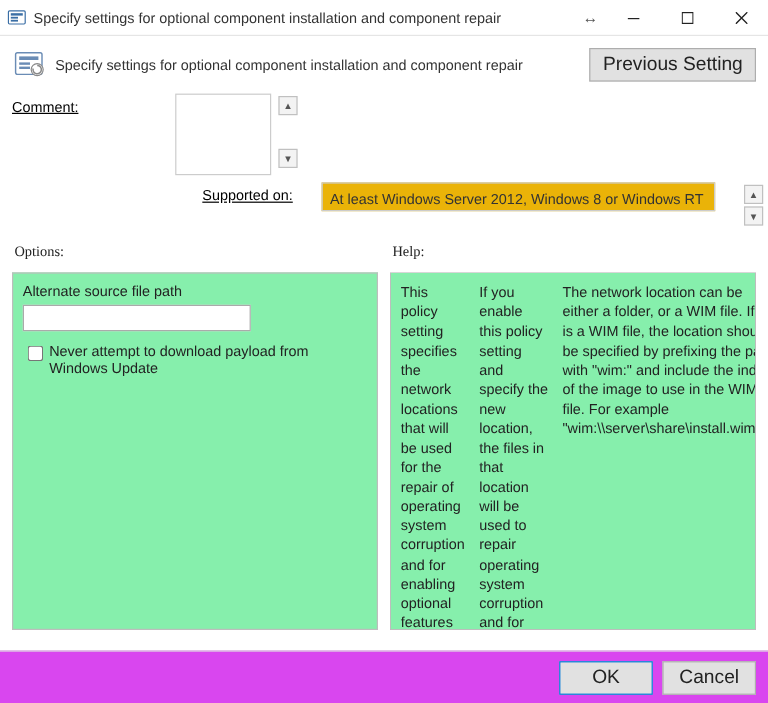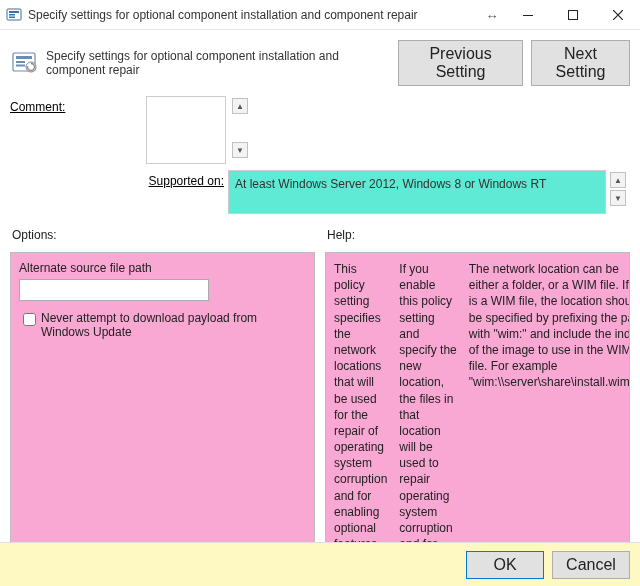--- a/index.html
+++ b/index.html
@@ -83,43 +83,43 @@
   .spin-col { display:flex; flex-direction:column; gap:28px; padding-top:2px;}
   .spin-btn {
     width:16px; height:16px; border:1px solid #c0c0c0; background:#f3f3f3;
     display:flex; align-items:center; justify-content:center;
     color:#555; font-size:8px;
   }
 
   .supported-row {
     display: grid;
     grid-template-columns: 130px 80px 1fr 18px;
-    padding: 4px 12px 8px 10px;
-    column-gap: 4px;
+    padding: 4px 2px 8px 10px;
+    column-gap: 24px;
     align-items: stretch;
   }
   .supported-input {
-    border:1px solid #ccc; background:#5eead4; color:#333;
-    padding: 6px 6px; height:44px;
+    border:1px solid #ccc; background:#eab308; color:#333;
+    padding: 6px 6px; height:24px;
   }
 
   .split {
     display: grid;
     grid-template-columns: 1fr 1fr;
     column-gap: 10px;
     padding: 4px 10px 0 10px;
   }
-  .section-label { padding: 2px 0 6px 2px; }
+  .section-label { padding: 2px 0 6px 2px; font-family: Liberation Serif, serif; }
   .panel {
     border: 1px solid #bdbdbd;
     height: 298px;
     padding: 8px;
     overflow: hidden;
     position: relative;
-    background:#f9a8d4;
+    background:#86efac;
   }
   .panel.help { overflow:auto; display:flex; flex-direction:row; gap:12px; line-height:1.35;}
   .panel.help::-webkit-scrollbar{width:16px;}
   .panel.help::-webkit-scrollbar-track{background:#f0f0f0;}
   .panel.help::-webkit-scrollbar-thumb{background:#c2c2c2;border:1px solid #a5a5a5;}
 
   .opt-label { margin-bottom:4px; }
   .opt-input { width: 190px; height:22px; border:1px solid #aaa; padding:2px 4px; font-family:inherit;}
   .chk-row { display:flex; align-items:flex-start; gap:2px; margin-top:10px; }
   .chk-row input { margin-top:2px; accent-color:#0078d7;}
@@ -128,21 +128,21 @@
   .footer {
     border-top:1px solid #e0e0e0;
     height: 44px;
     display:flex;
     align-items:center;
     justify-content:flex-end;
     gap:8px;
     padding: 0 10px;
     position:absolute;
     left:0; right:0; bottom:0;
-    background:#fef9c3;
+    background:#d946ef;
   }
   .footer .btn { min-width:78px; }
 
   svg { display:block; }
 </style>
 </head>
 <body>
 
 <div class="titlebar">
   <span class="app-icon">
@@ -179,21 +179,20 @@
       <rect x="2" y="3" width="22" height="18" rx="1.5" fill="#fff" stroke="#6a8cb5" stroke-width="1.2"></rect>
       <rect x="5" y="6" width="16" height="3" fill="#6a8cb5"></rect>
       <rect x="5" y="11" width="9" height="2" fill="#6a8cb5"></rect>
       <rect x="5" y="14.5" width="9" height="2" fill="#6a8cb5"></rect>
       <circle cx="20" cy="17" r="5" fill="#fff" stroke="#8a8a8a"></circle>
       <path d="M20 13.5 a3.5 3.5 0 1 1 -3.4 2.6" fill="none" stroke="#8a8a8a" stroke-width="1.3"></path>
     </svg>
   </span>
   <span class="caption">Specify settings for optional component installation and component repair</span>
   <span class="btn">Previous Setting</span>
-  <span class="btn">Next Setting</span>
 </div>
 
 <div class="form-row">
   <div class="label">Comment:</div>
   <textarea class="comment" style=""></textarea>
   <div class="spin-col">
     <div class="spin-btn">▲</div>
     <div class="spin-btn">▼</div>
   </div>
 </div>

